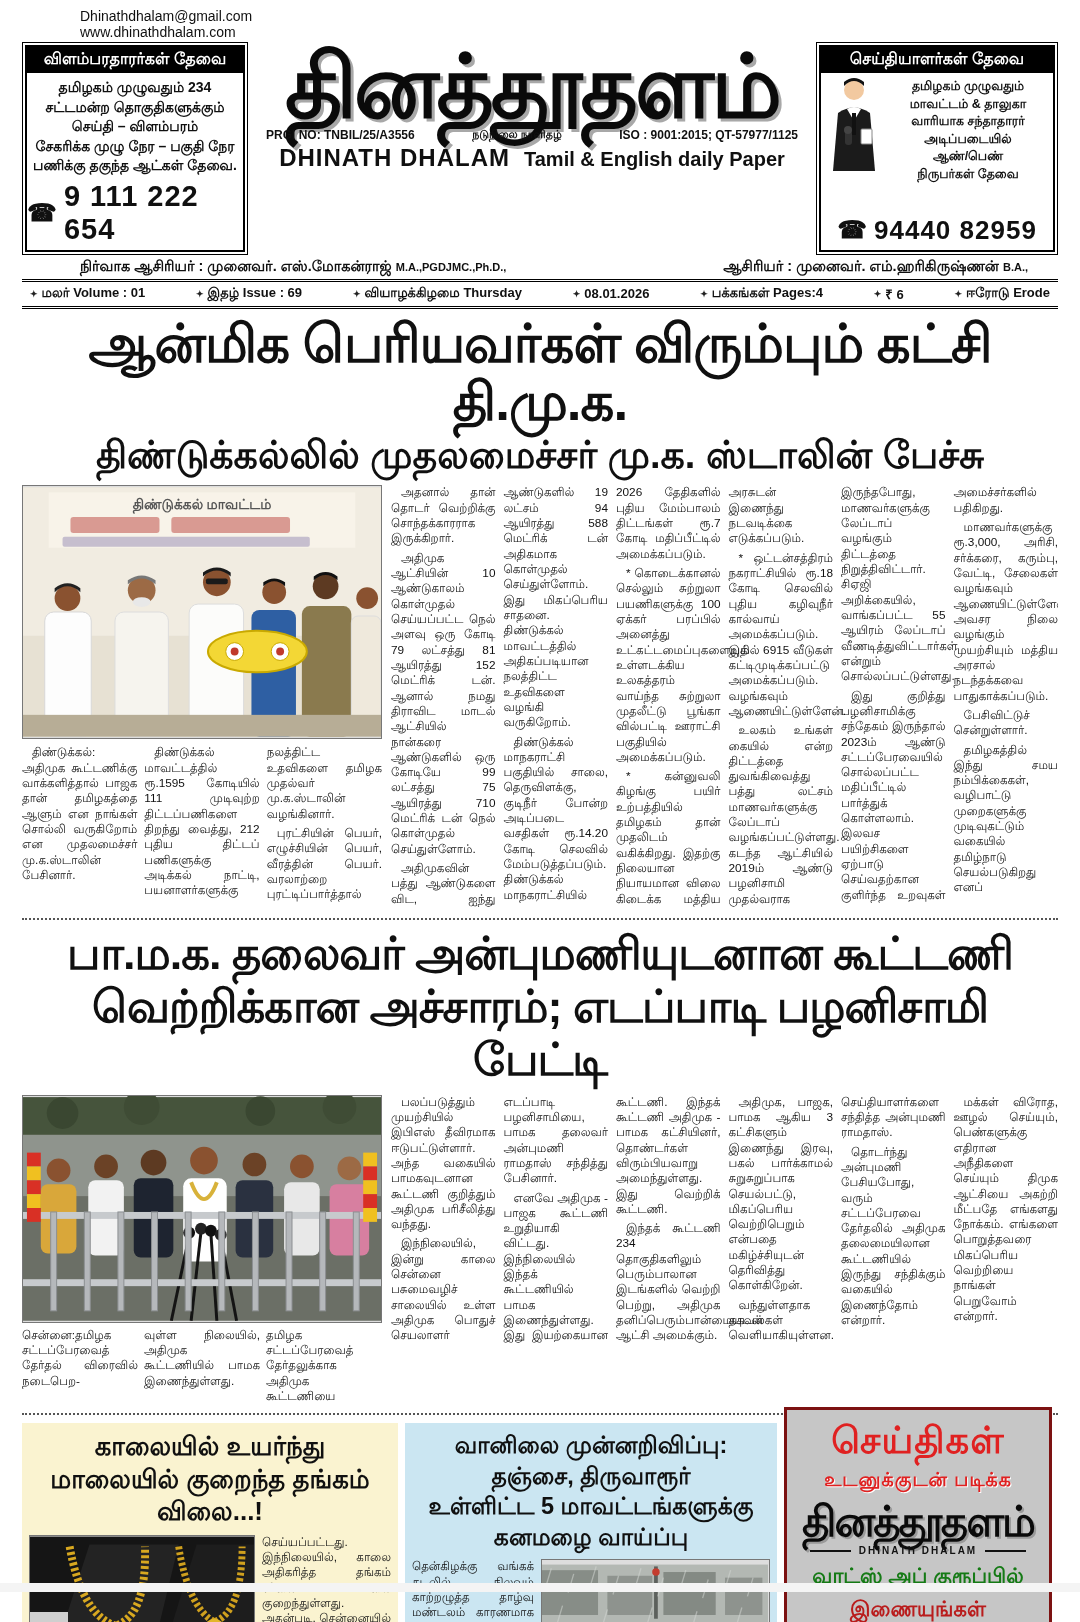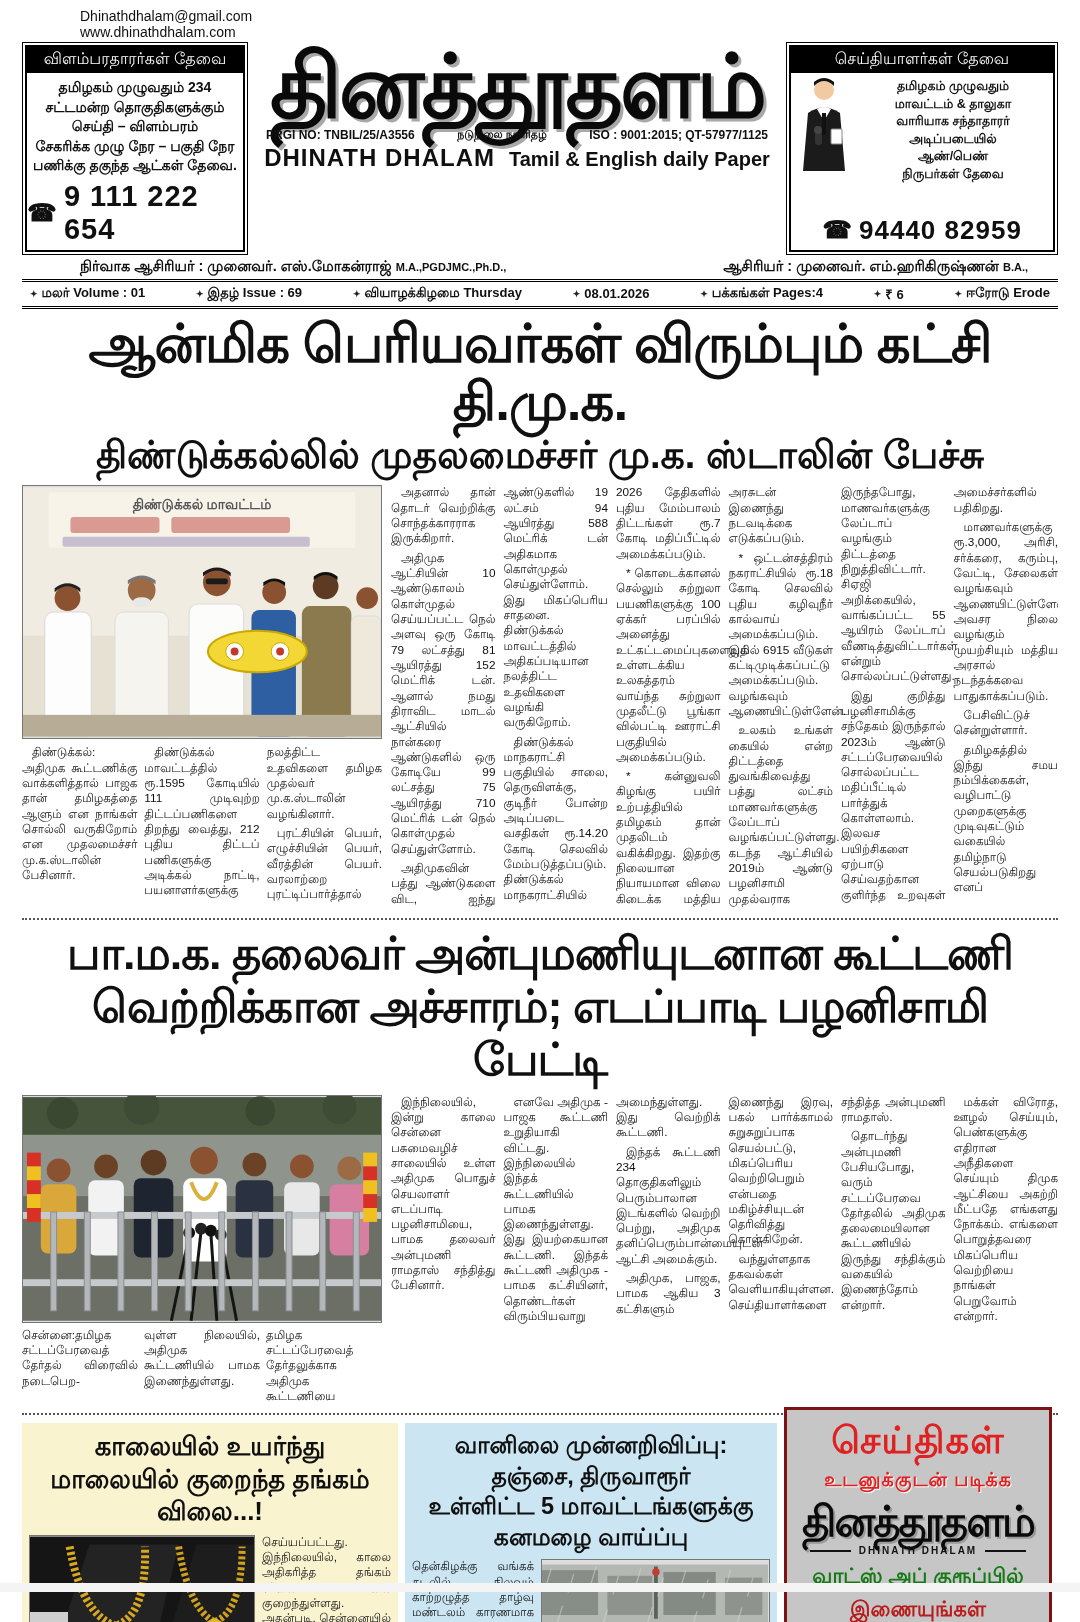--- a/index.html
+++ b/index.html
@@ -11,26 +11,26 @@
   }
   .inner{ padding:4px 22px 0 22px; }
 
   
   .topline{ display:flex; justify-content:space-between; font-size:14px; padding:4px 34px 2px 58px; font-weight:500;flex-direction:column;}
 
   
   .header-row{ display:flex; gap:8px; align-items:stretch; }
   .adbox{ border:1px solid #000; padding:2px; background:#fff; }
   .adbox-inner{ border:2px solid #000; height:100%; display:flex; flex-direction:column; }
-  .adbox-head{ background:#000; color:#fff; font-weight:normal; font-size:16px; text-align:center; padding:3px 2px; }
+  .adbox-head{ background:#000; color:#fff; font-weight:bold; font-size:16px; text-align:center; padding:3px 2px; }
   .adbox-lines{ font-size:14px; font-weight:bold; text-align:center; line-height:1.4; padding:5px 2px 2px; flex:1; }
   .adbox-phone{ display:flex; justify-content:center; align-items:center; gap:6px; font-size:29px; font-weight:900; letter-spacing:1px; padding:2px 0 4px; }
   .adbox-phone .ph-icon{ font-size:24px; }
   .left-ad{ width:226px; }
-  .right-ad{ width:272px; }
+  .right-ad{ width:242px; }
   .right-ad .adbox-lines{ font-size:12.5px; text-align:center; padding-right:6px; }
   .right-ad-body{ display:flex; flex:1; align-items:stretch; }
   .right-ad .adbox-phone{ font-size:26px; }
 
   .masthead{ flex:1; text-align:center; position:relative; }
   .masthead-title{ font-size:88px; line-height:1.02; font-weight:bold; letter-spacing:-3px; color:#0a0a0a;
                    text-shadow:3px 3px 0 #a8a8a8; white-space:nowrap; }
   .masthead-meta{ display:flex; justify-content:space-between; align-items:flex-end; font-size:12px; font-weight:bold; padding:0 10px; margin-top:-4px;}
   .masthead-meta .tagline{ font-size:11px; }
   .masthead-en{ display:flex; justify-content:center; align-items:baseline; gap:14px; margin-top:2px; }
@@ -361,20 +361,21 @@
             </g>
           </svg>
         </div>
         <div class="captions">
           <div>சென்னை:தமிழக சட்டப்பேரவைத் தேர்தல் விரைவில் நடைபெற-</div>
           <div>வுள்ள நிலையில், அதிமுக கூட்டணியில் பாமக இணைந்துள்ளது.</div>
           <div>தமிழக சட்டப்பேரவைத் தேர்தலுக்காக அதிமுக கூட்டணியை</div>
         </div>
       </div>
       <div class="a2-right">
+        <p>பலப்படுத்தும் முயற்சியில் இபிஎஸ் தீவிரமாக ஈடுபட்டுள்ளார். அந்த வகையில் பாமகவுடனான கூட்டணி குறித்தும் அதிமுக பரிசீலித்து வந்தது.</p>
         <p>இந்நிலையில், இன்று காலை சென்னை பசுமைவழிச் சாலையில் உள்ள அதிமுக பொதுச் செயலாளர் எடப்பாடி பழனிசாமியை, பாமக தலைவர் அன்புமணி ராமதாஸ் சந்தித்து பேசினார்.</p>
         <p>எனவே அதிமுக - பாஜக கூட்டணி உறுதியாகி விட்டது. இந்நிலையில் இந்தக் கூட்டணியில் பாமக இணைந்துள்ளது. இது இயற்கையான கூட்டணி. இந்தக் கூட்டணி அதிமுக - பாமக கட்சியினர், தொண்டர்கள் விரும்பியவாறு அமைந்துள்ளது. இது வெற்றிக் கூட்டணி.</p>
         <p>இந்தக் கூட்டணி 234 தொகுதிகளிலும் பெரும்பாலான இடங்களில் வெற்றி பெற்று, அதிமுக தனிப்பெரும்பான்மையுடன் ஆட்சி அமைக்கும்.</p>
         <p>அதிமுக, பாஜக, பாமக ஆகிய 3 கட்சிகளும் இணைந்து இரவு, பகல் பார்க்காமல் சுறுசுறுப்பாக செயல்பட்டு, மிகப்பெரிய வெற்றிபெறும் என்பதை மகிழ்ச்சியுடன் தெரிவித்து கொள்கிறேன்.</p>
         <p>வந்துள்ளதாக தகவல்கள் வெளியாகியுள்ளன. செய்தியாளர்களை சந்தித்த அன்புமணி ராமதாஸ்.</p>
         <p>தொடர்ந்து அன்புமணி பேசியபோது, வரும் சட்டப்பேரவை தேர்தலில் அதிமுக தலைமையிலான கூட்டணியில் இருந்து சந்திக்கும் வகையில் இணைந்தோம் என்றார்.</p>
         <p>மக்கள் விரோத, ஊழல் செய்யும், பெண்களுக்கு எதிரான அநீதிகளை செய்யும் திமுக ஆட்சியை அகற்றி மீட்பதே எங்களது நோக்கம். எங்களை பொறுத்தவரை மிகப்பெரிய வெற்றியை நாங்கள் பெறுவோம் என்றார்.</p>
       </div>
     </div>
 

